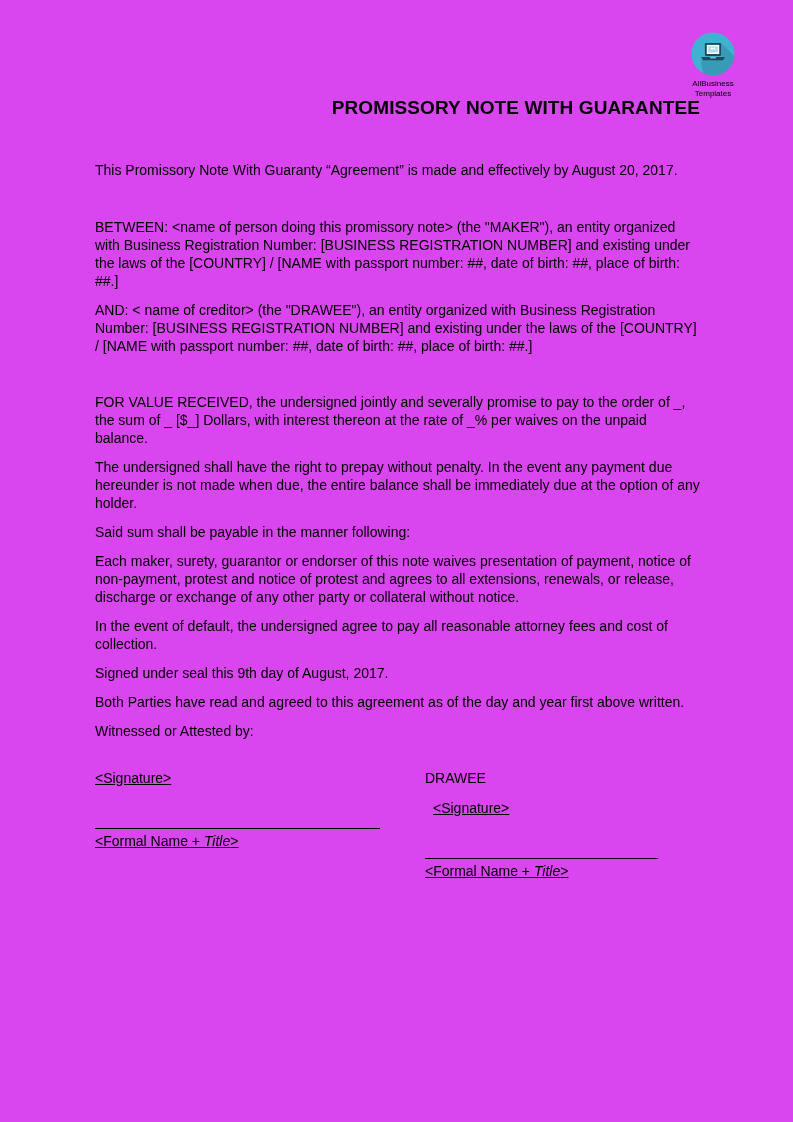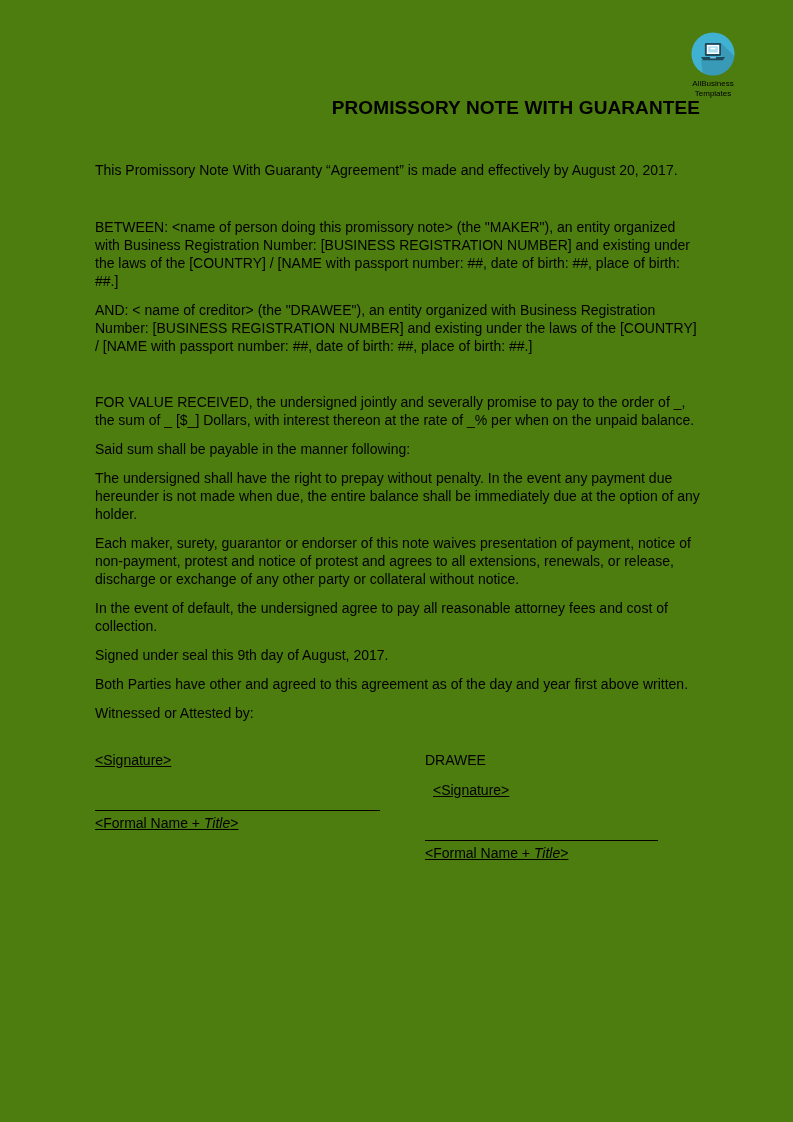--- a/index.html
+++ b/index.html
@@ -2,21 +2,21 @@
 <html><head>
 <meta charset="utf-8">
 <style>
   * { box-sizing: border-box; }
   html, body { margin: 0; padding: 0; background: #ffffff; }
   .page {
     position: relative;
     width: 793px;
     height: 1122px;
     margin: 0 auto;
-    background: #4d7c0f;
+    background: #d946ef;
     font-family: "Liberation Sans", sans-serif;
     color: #000000;
     overflow: hidden;
   }
   
   .logo {
     position: absolute;
     top: 31px;
     right: 50px;
     width: 60px;
@@ -101,27 +101,27 @@
       <span>Templates</span>
     </div>
   </div>
 
   <div class="content">
     <h1 class="title">PROMISSORY NOTE WITH GUARANTEE</h1>
 
     <p class="body-p intro">This Promissory Note With Guaranty “Agreement” is made and effectively by August 20, 2017.</p>
     <p class="body-p">BETWEEN: &lt;name of person doing this promissory note&gt; (the "MAKER"), an entity organized with Business Registration Number: [BUSINESS REGISTRATION NUMBER] and existing under the laws of the [COUNTRY] / [NAME with passport number: ##, date of birth: ##, place of birth: ##.]</p>
     <p class="body-p gap-after-lg">AND: &lt; name of creditor&gt; (the "DRAWEE"), an entity organized with Business Registration Number: [BUSINESS REGISTRATION NUMBER] and existing under the laws of the [COUNTRY] / [NAME with passport number: ##, date of birth: ##, place of birth: ##.]</p>
-    <p class="body-p">FOR VALUE RECEIVED, the undersigned jointly and severally promise to pay to the order of _, the sum of _ [$_] Dollars, with interest thereon at the rate of _% per when on the unpaid balance.</p>
+    <p class="body-p">FOR VALUE RECEIVED, the undersigned jointly and severally promise to pay to the order of _, the sum of _ [$_] Dollars, with interest thereon at the rate of _% per waives on the unpaid balance.</p>
+    <p class="body-p">The undersigned shall have the right to prepay without penalty.  In the event any payment due hereunder is not made when due, the entire balance shall be immediately due at the option of any holder.</p>
     <p class="body-p">Said sum shall be payable in the manner following:</p>
-    <p class="body-p">The undersigned shall have the right to prepay without penalty.  In the event any payment due hereunder is not made when due, the entire balance shall be immediately due at the option of any holder.</p>
     <p class="body-p">Each maker, surety, guarantor or endorser of this note waives presentation of payment, notice of non-payment, protest and notice of protest and agrees to all extensions, renewals, or release, discharge or exchange of any other party or collateral without notice.</p>
     <p class="body-p">In the event of default, the undersigned agree to pay all reasonable attorney fees and cost of collection.</p>
     <p class="body-p">Signed under seal this 9th day of August, 2017.</p>
-    <p class="body-p">Both Parties have other and agreed to this agreement as of the day and year first above written.</p>
+    <p class="body-p">Both Parties have read and agreed to this agreement as of the day and year first above written.</p>
     <p class="body-p gap-after-md">Witnessed or Attested by:</p>
 
     <div class="sig-row">
       <div class="sig-col-left">
         <div class="sig-placeholder">&lt;Signature&gt;</div>
         <div class="sig-line-left"></div>
         <div class="sig-formal"><span>&lt;Formal Name + </span><i>Title</i><span>&gt;</span></div>
       </div>
       <div class="sig-col-right">
         <div class="sig-party">DRAWEE</div>

